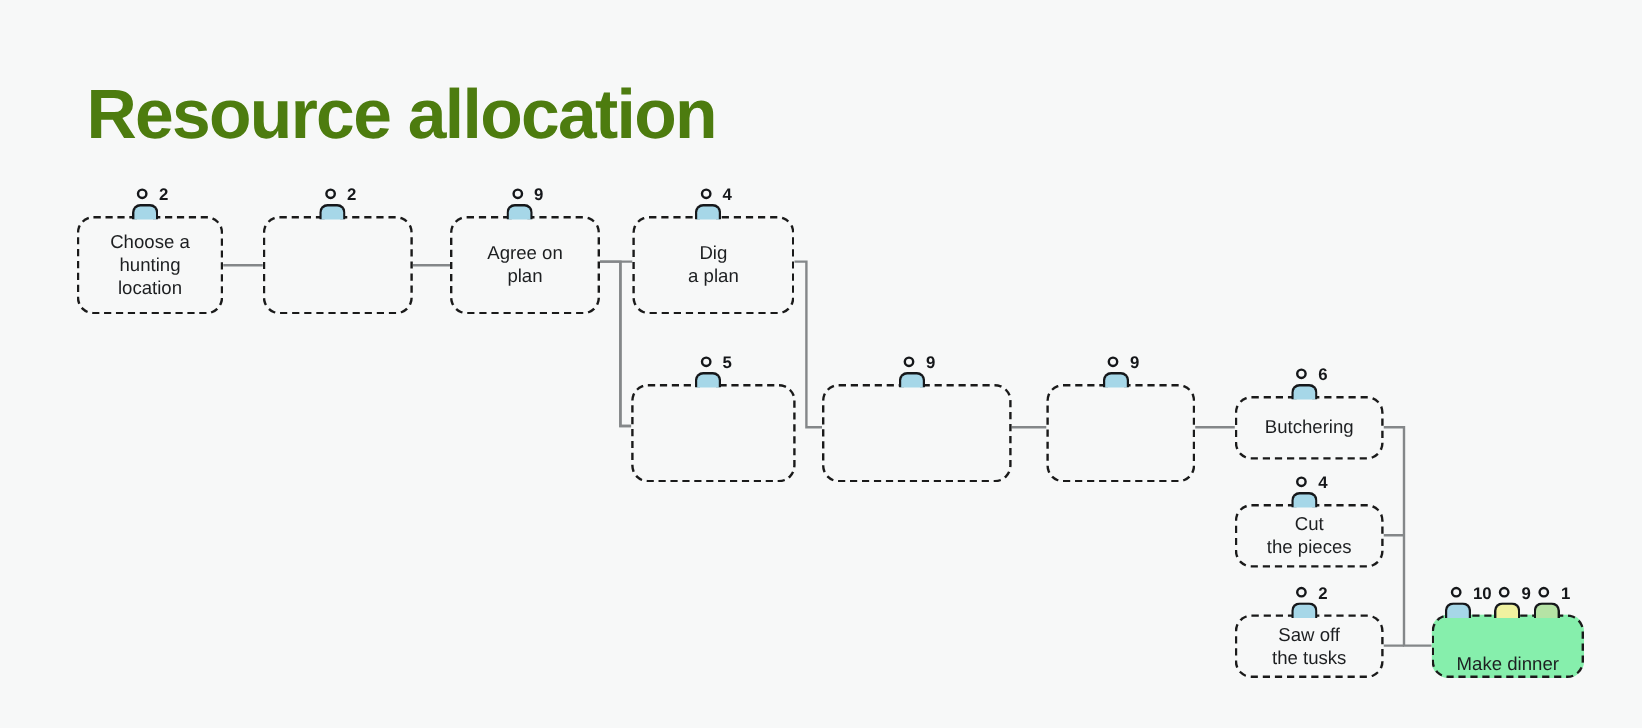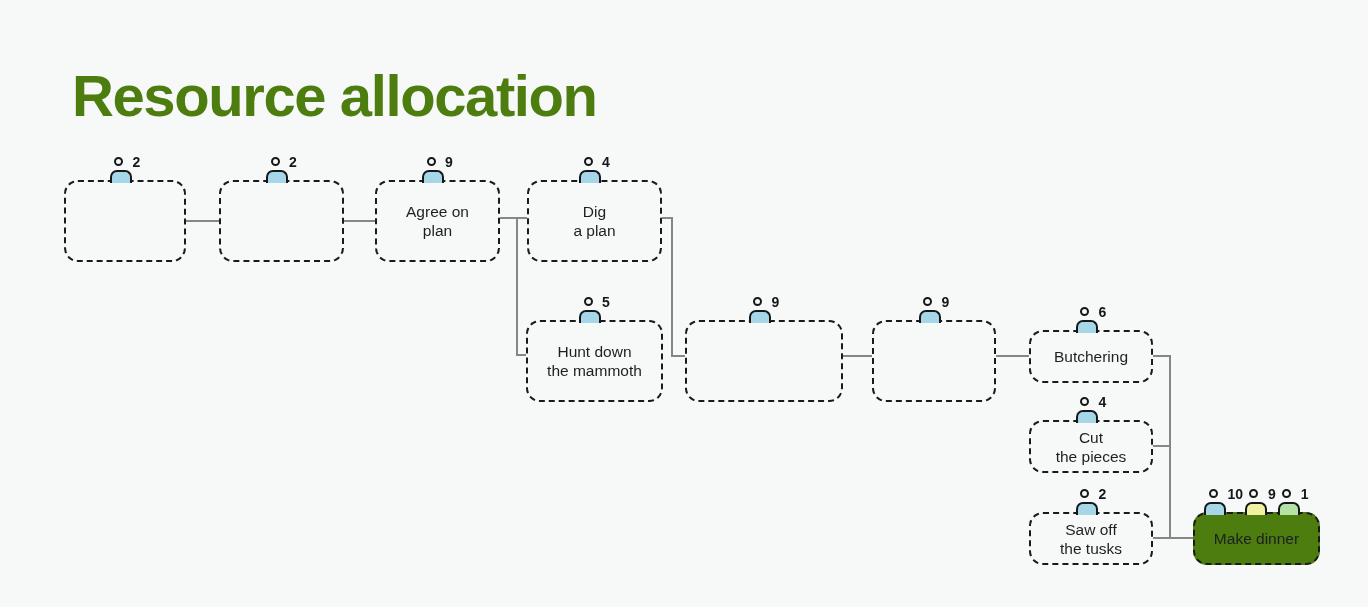--- a/index.html
+++ b/index.html
@@ -140,20 +140,23 @@
       <div class="node" style="left: 64px; top: 180px; width: 122px; height: 82px; border-color: rgb(26, 26, 26); background: rgb(247, 248, 248);">
         <div class="people">
           <div class="person">
             <span class="person-glyph">
               <span class="person-head"></span>
               <span class="person-body" style="background: rgb(166, 215, 232);"></span>
             </span>
             <span class="person-count">2</span>
           </div>
         </div>
+        <div class="node-label">Choose a
+hunting
+location</div>
       </div>
       <div class="node" style="left: 219px; top: 180px; width: 125px; height: 82px; border-color: rgb(26, 26, 26); background: rgb(247, 248, 248);">
         <div class="people">
           <div class="person">
             <span class="person-glyph">
               <span class="person-head"></span>
               <span class="person-body" style="background: rgb(166, 215, 232);"></span>
             </span>
             <span class="person-count">2</span>
           </div>
@@ -188,22 +191,20 @@
       <div class="node" style="left: 526px; top: 320px; width: 137px; height: 82px; border-color: rgb(26, 26, 26); background: rgb(247, 248, 248);">
         <div class="people">
           <div class="person">
             <span class="person-glyph">
               <span class="person-head"></span>
               <span class="person-body" style="background: rgb(166, 215, 232);"></span>
             </span>
             <span class="person-count">5</span>
           </div>
         </div>
-        <div class="node-label">Hunt down
-the mammoth</div>
       </div>
       <div class="node" style="left: 685px; top: 320px; width: 158px; height: 82px; border-color: rgb(26, 26, 26); background: rgb(247, 248, 248);">
         <div class="people">
           <div class="person">
             <span class="person-glyph">
               <span class="person-head"></span>
               <span class="person-body" style="background: rgb(166, 215, 232);"></span>
             </span>
             <span class="person-count">9</span>
           </div>
@@ -251,21 +252,21 @@
             <span class="person-glyph">
               <span class="person-head"></span>
               <span class="person-body" style="background: rgb(166, 215, 232);"></span>
             </span>
             <span class="person-count">2</span>
           </div>
         </div>
         <div class="node-label">Saw off
 the tusks</div>
       </div>
-      <div class="node" style="left: 1193px; top: 512px; width: 127px; height: 53px; border-color: rgb(26, 26, 26); background: #4d7c0f;">
+      <div class="node" style="left: 1193px; top: 512px; width: 127px; height: 53px; border-color: rgb(26, 26, 26); background: #86efac; align-items: flex-end;">
         <div class="people">
           <div class="person">
             <span class="person-glyph">
               <span class="person-head"></span>
               <span class="person-body" style="background: rgb(166, 215, 232);"></span>
             </span>
             <span class="person-count">10</span>
           </div>
           <div class="person">
             <span class="person-glyph">

